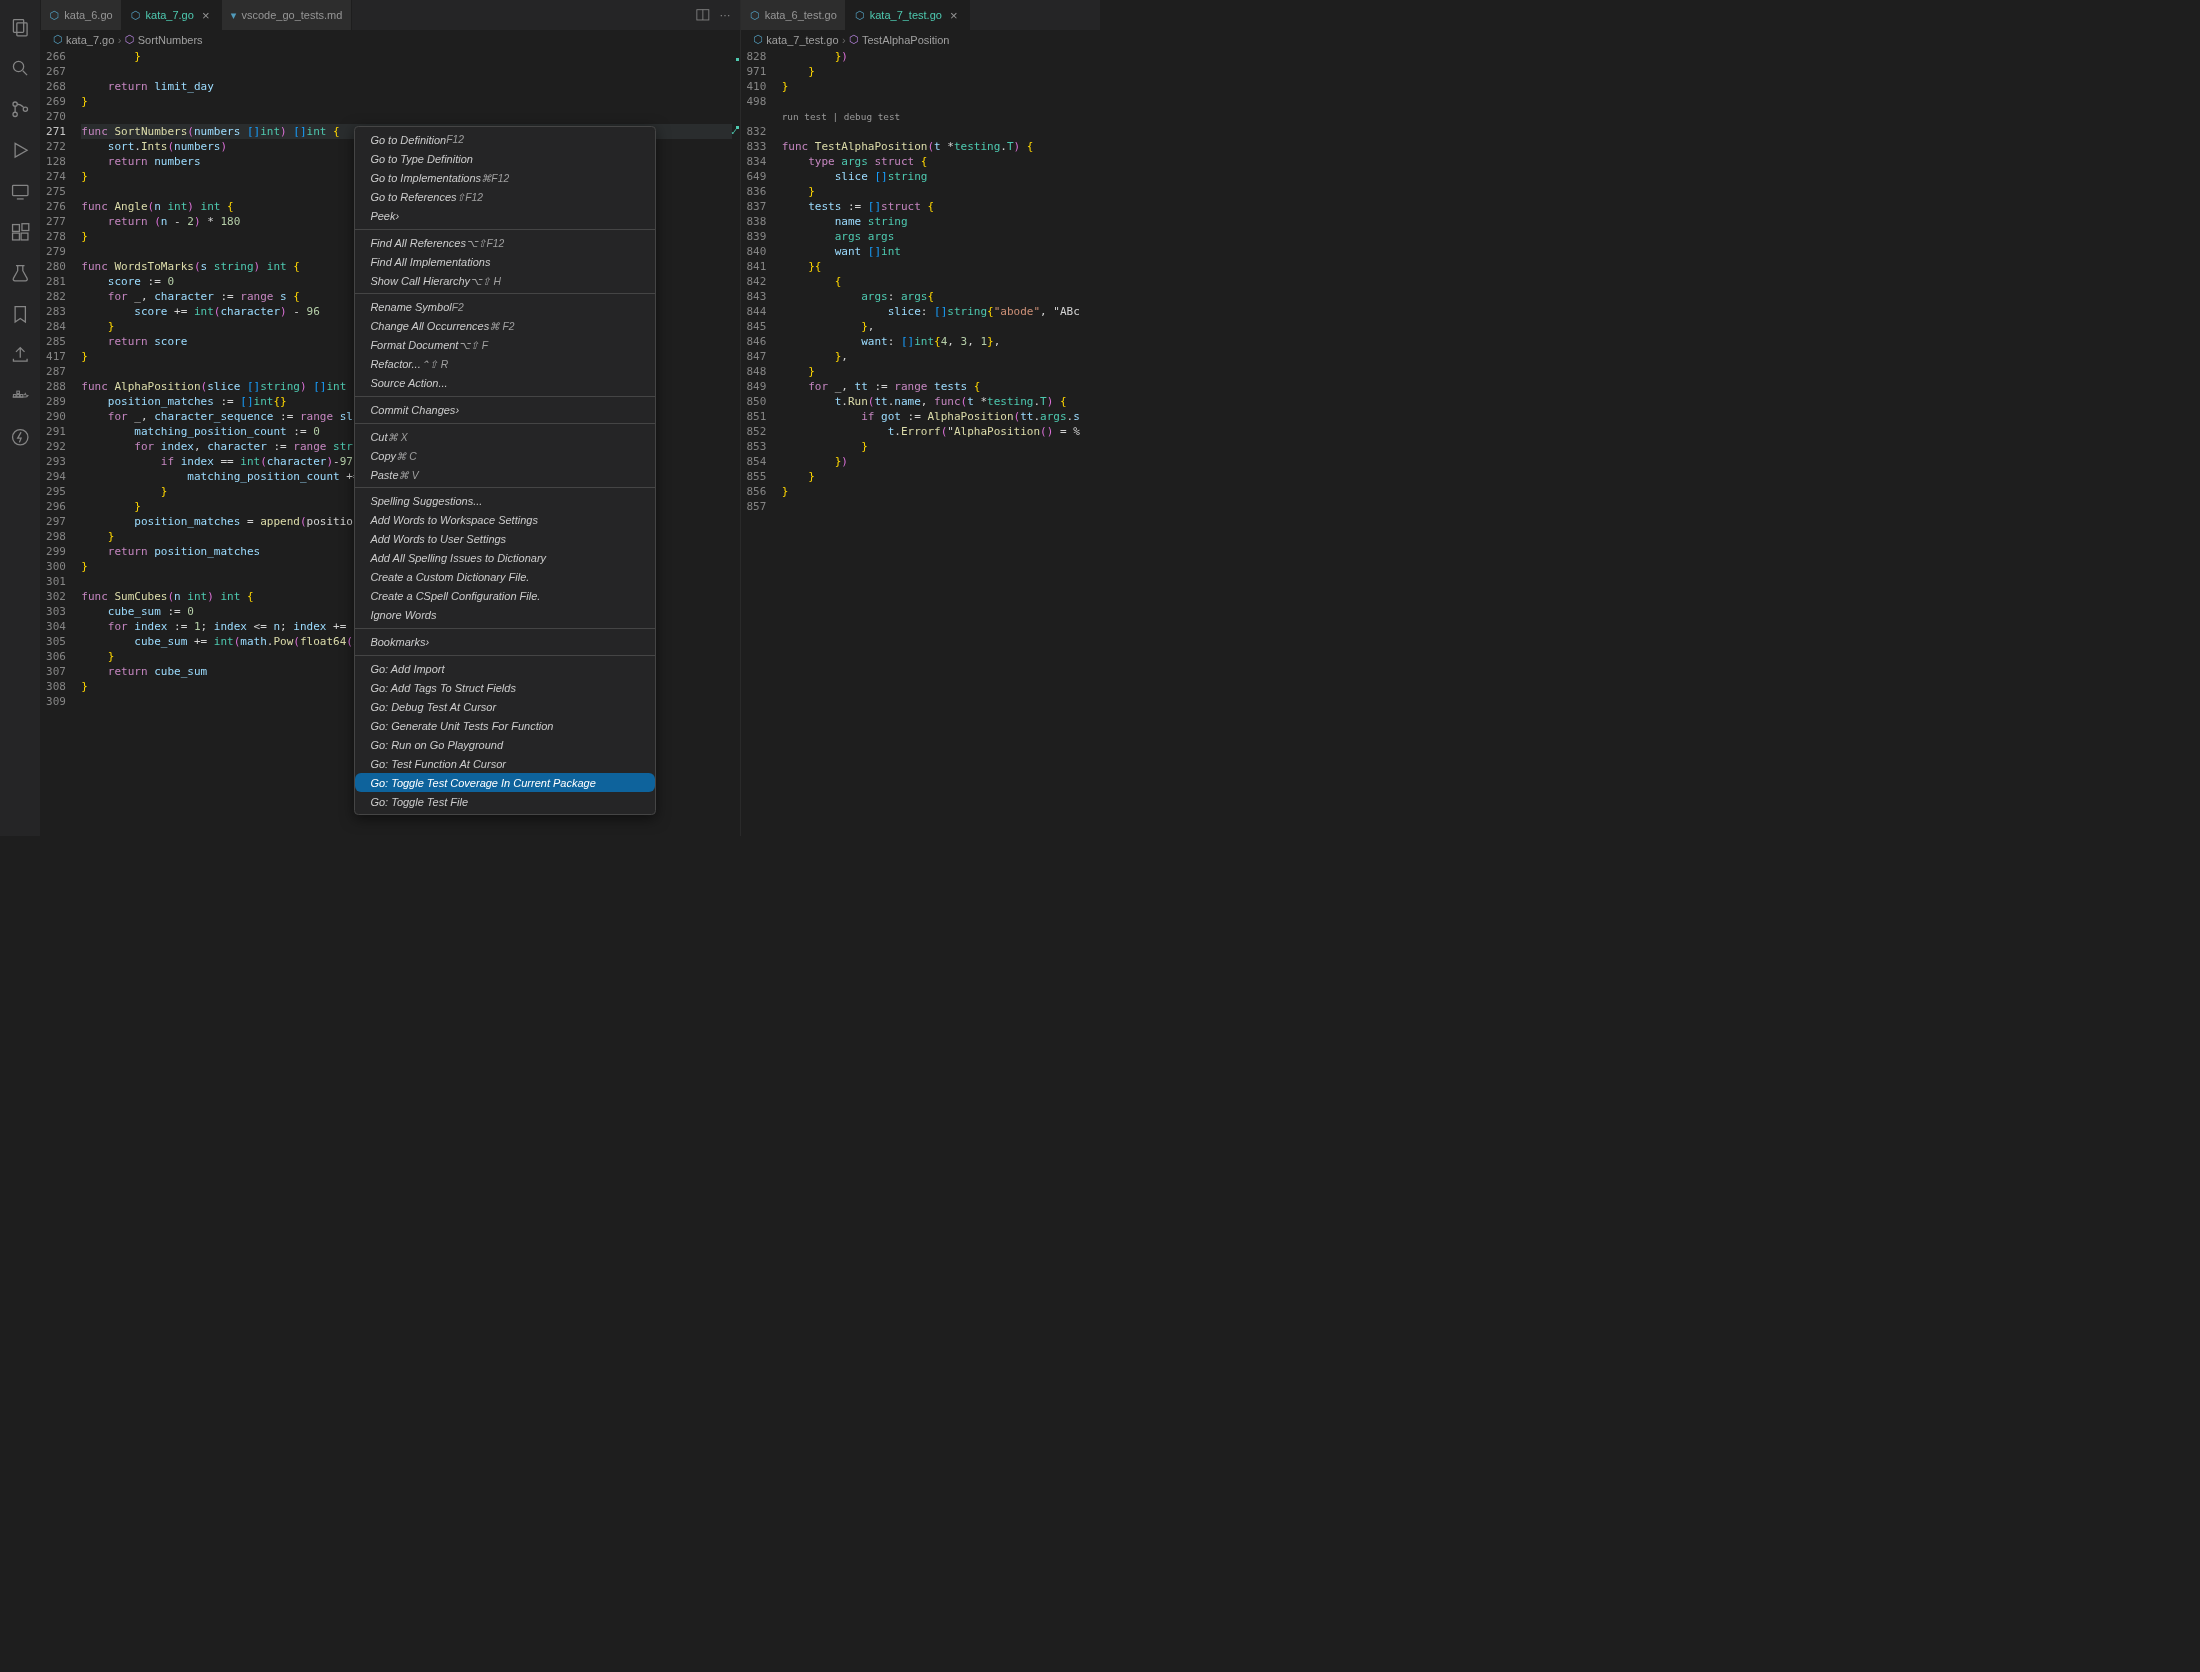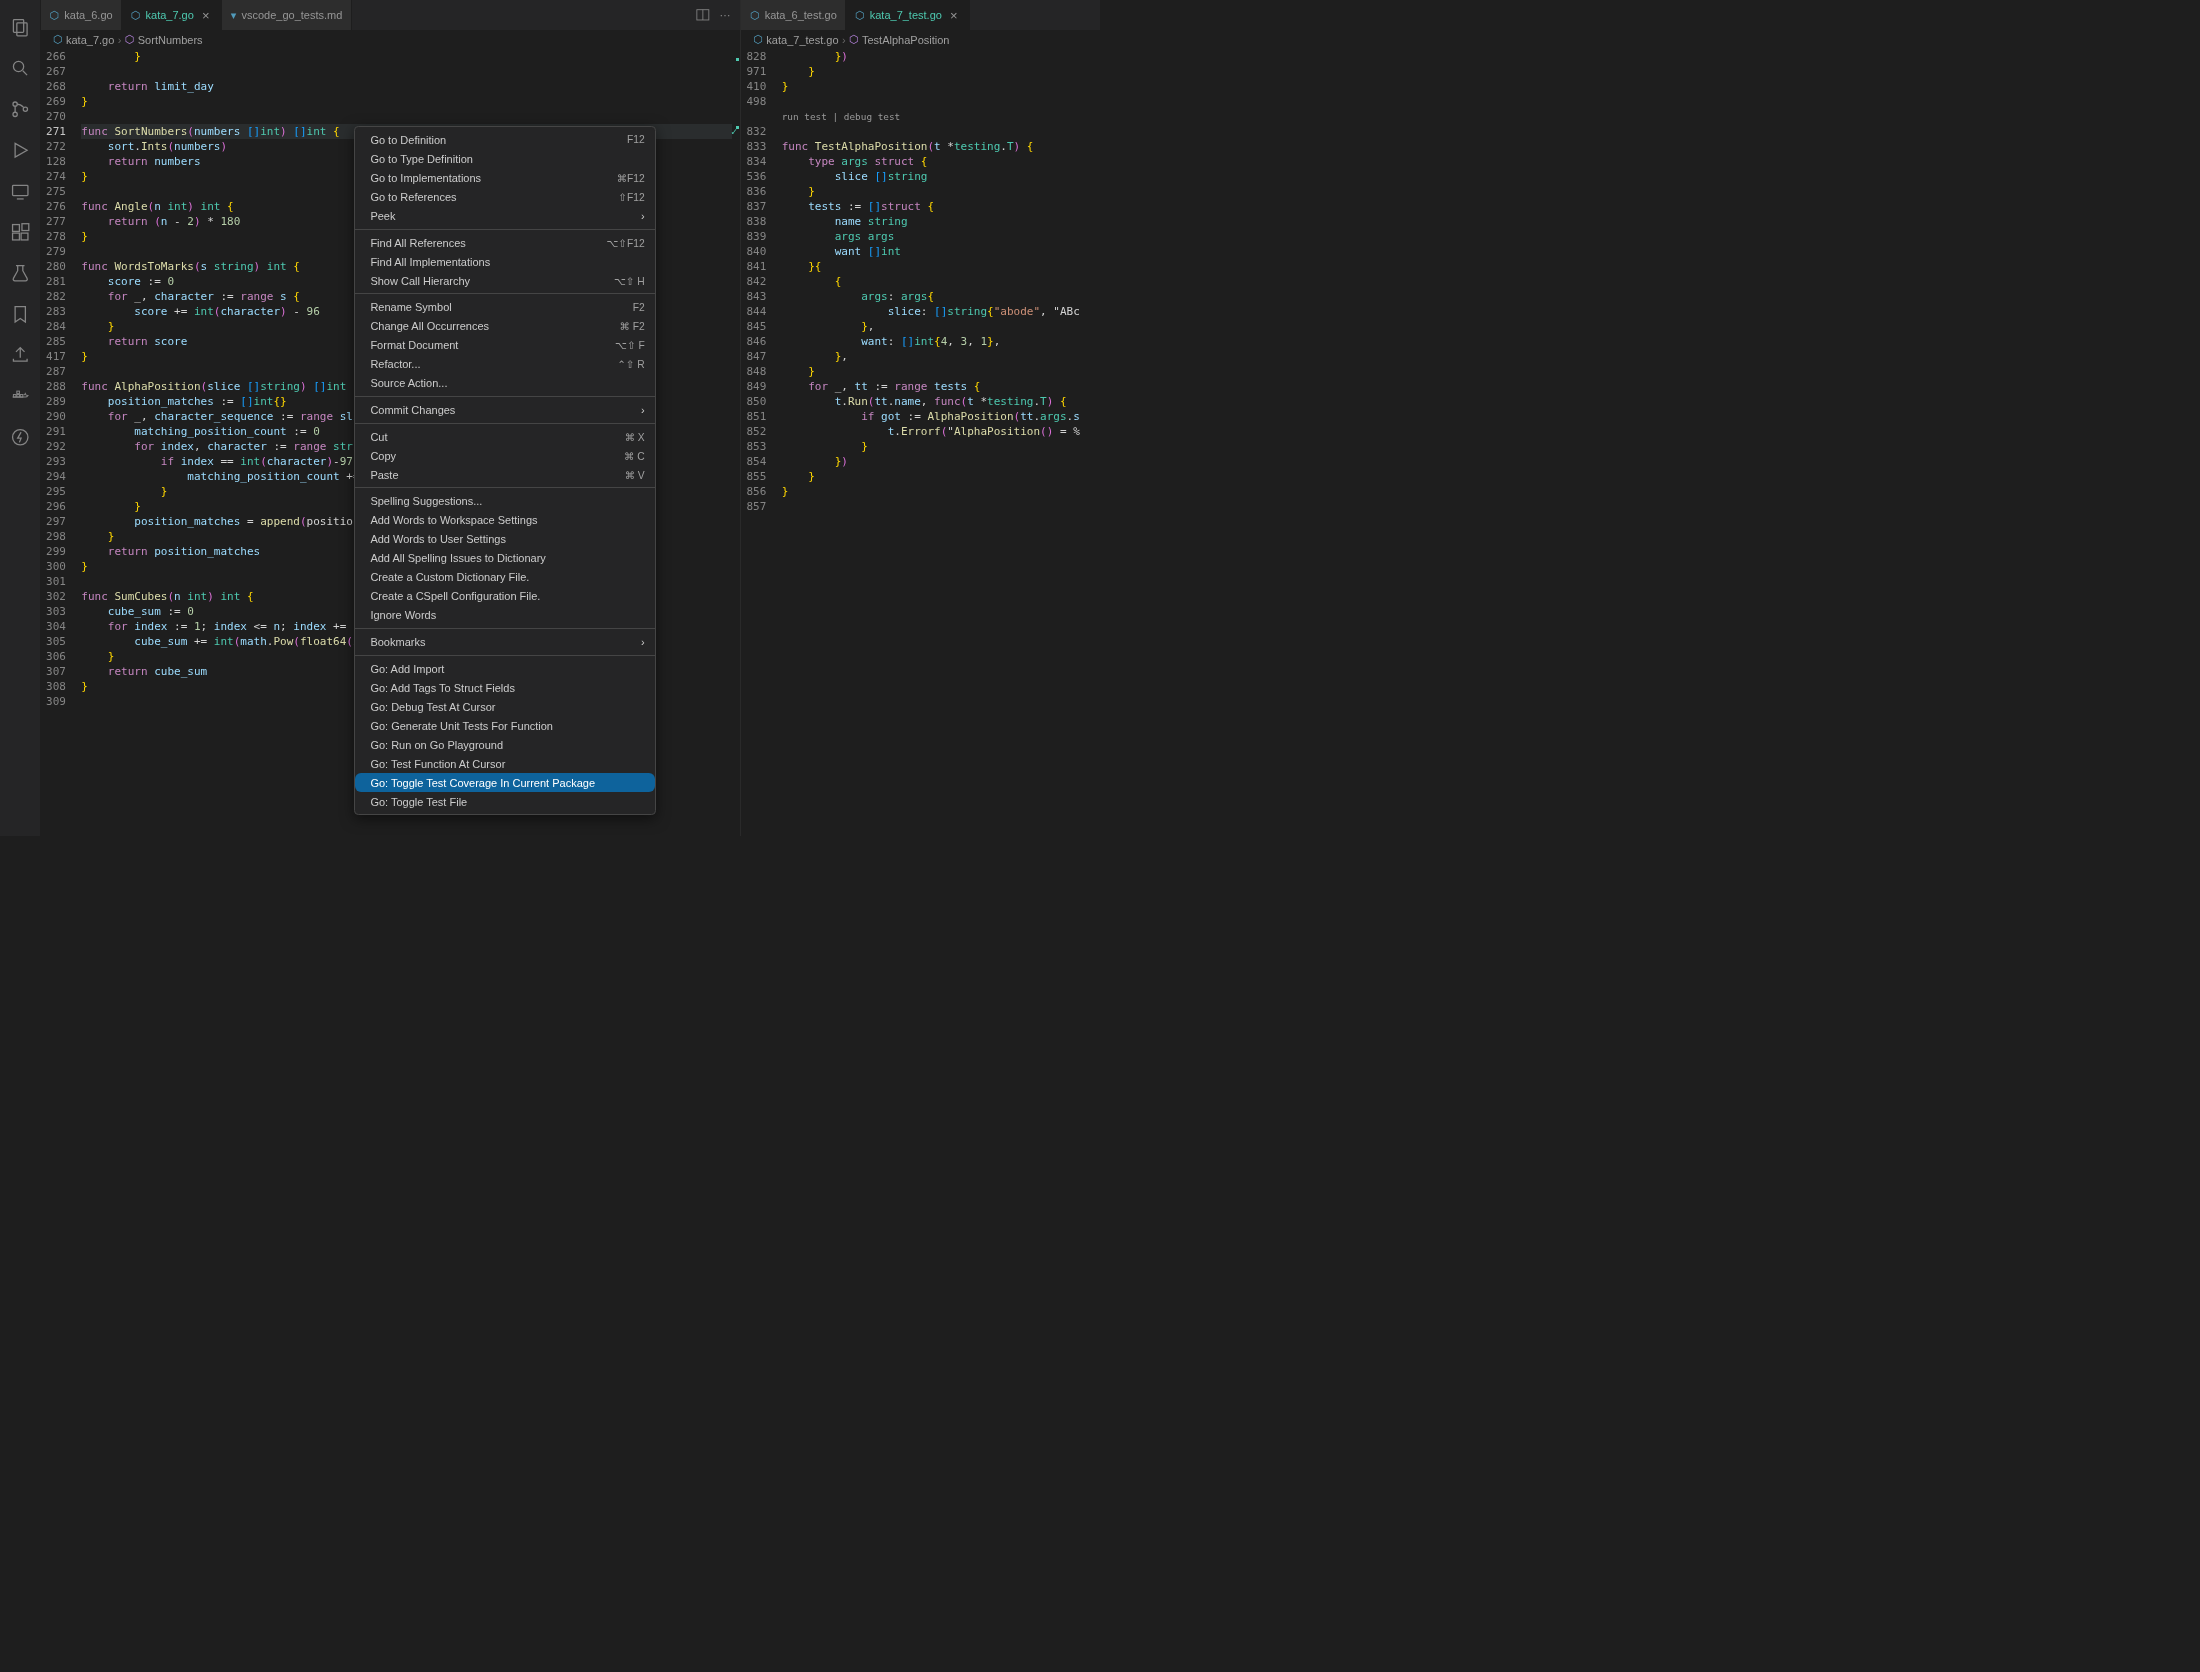--- a/index.html
+++ b/index.html
@@ -94,25 +94,26 @@
   width: 302px;
   background: #252526;
   border: 0.9px solid #454545;
   border-radius: 4.3px;
   box-shadow: 0 3.4px 13.7px rgba(0,0,0,0.5);
   z-index: 1000;
   font-size: 11px;
   padding: 3.4px 0;
 }
 .menu-item {
-  display: flex; align-items: center; justify-content: space-between;
+  display: flex; align-items: center; 
   height: 19px;
   padding: 0 10.3px 0 15.4px;
   color: #cccccc;
   cursor: pointer;
+  font-style: italic;
 }
 .menu-item.highlighted { background: #0e639c; color: #ffffff; border-radius: 6px; }
 .menu-item .shortcut { color: #a0a0a0; font-size: 10.3px; }
 .menu-item .chevron { color: #cccccc; }
 .menu-sep { height: 0.9px; background: #454545; margin: 3.4px 0; }
 .go-icon { color: #519aba; }
 .test-pass { position: absolute; left: -15.4px; color: #4ec9b0; font-size: 10.3px; }
 .lnwrap { position: relative; }
 </style>
 </head>
@@ -311,21 +312,21 @@
         <div class="editor-body">
           <div class="gutter" id="gutter-right">
               <div class="ln lnwrap">828</div>
               <div class="ln lnwrap">971</div>
               <div class="ln lnwrap">410</div>
               <div class="ln lnwrap">498</div>
               <div class="ln lnwrap">&nbsp;</div>
               <div class="ln lnwrap"><span class="test-pass">✓</span>832</div>
               <div class="ln lnwrap">833</div>
               <div class="ln lnwrap">834</div>
-              <div class="ln lnwrap">536</div>
+              <div class="ln lnwrap">649</div>
               <div class="ln lnwrap">836</div>
               <div class="ln lnwrap">837</div>
               <div class="ln lnwrap">838</div>
               <div class="ln lnwrap">839</div>
               <div class="ln lnwrap">840</div>
               <div class="ln lnwrap">841</div>
               <div class="ln lnwrap">842</div>
               <div class="ln lnwrap">843</div>
               <div class="ln lnwrap">844</div>
               <div class="ln lnwrap">845</div>

